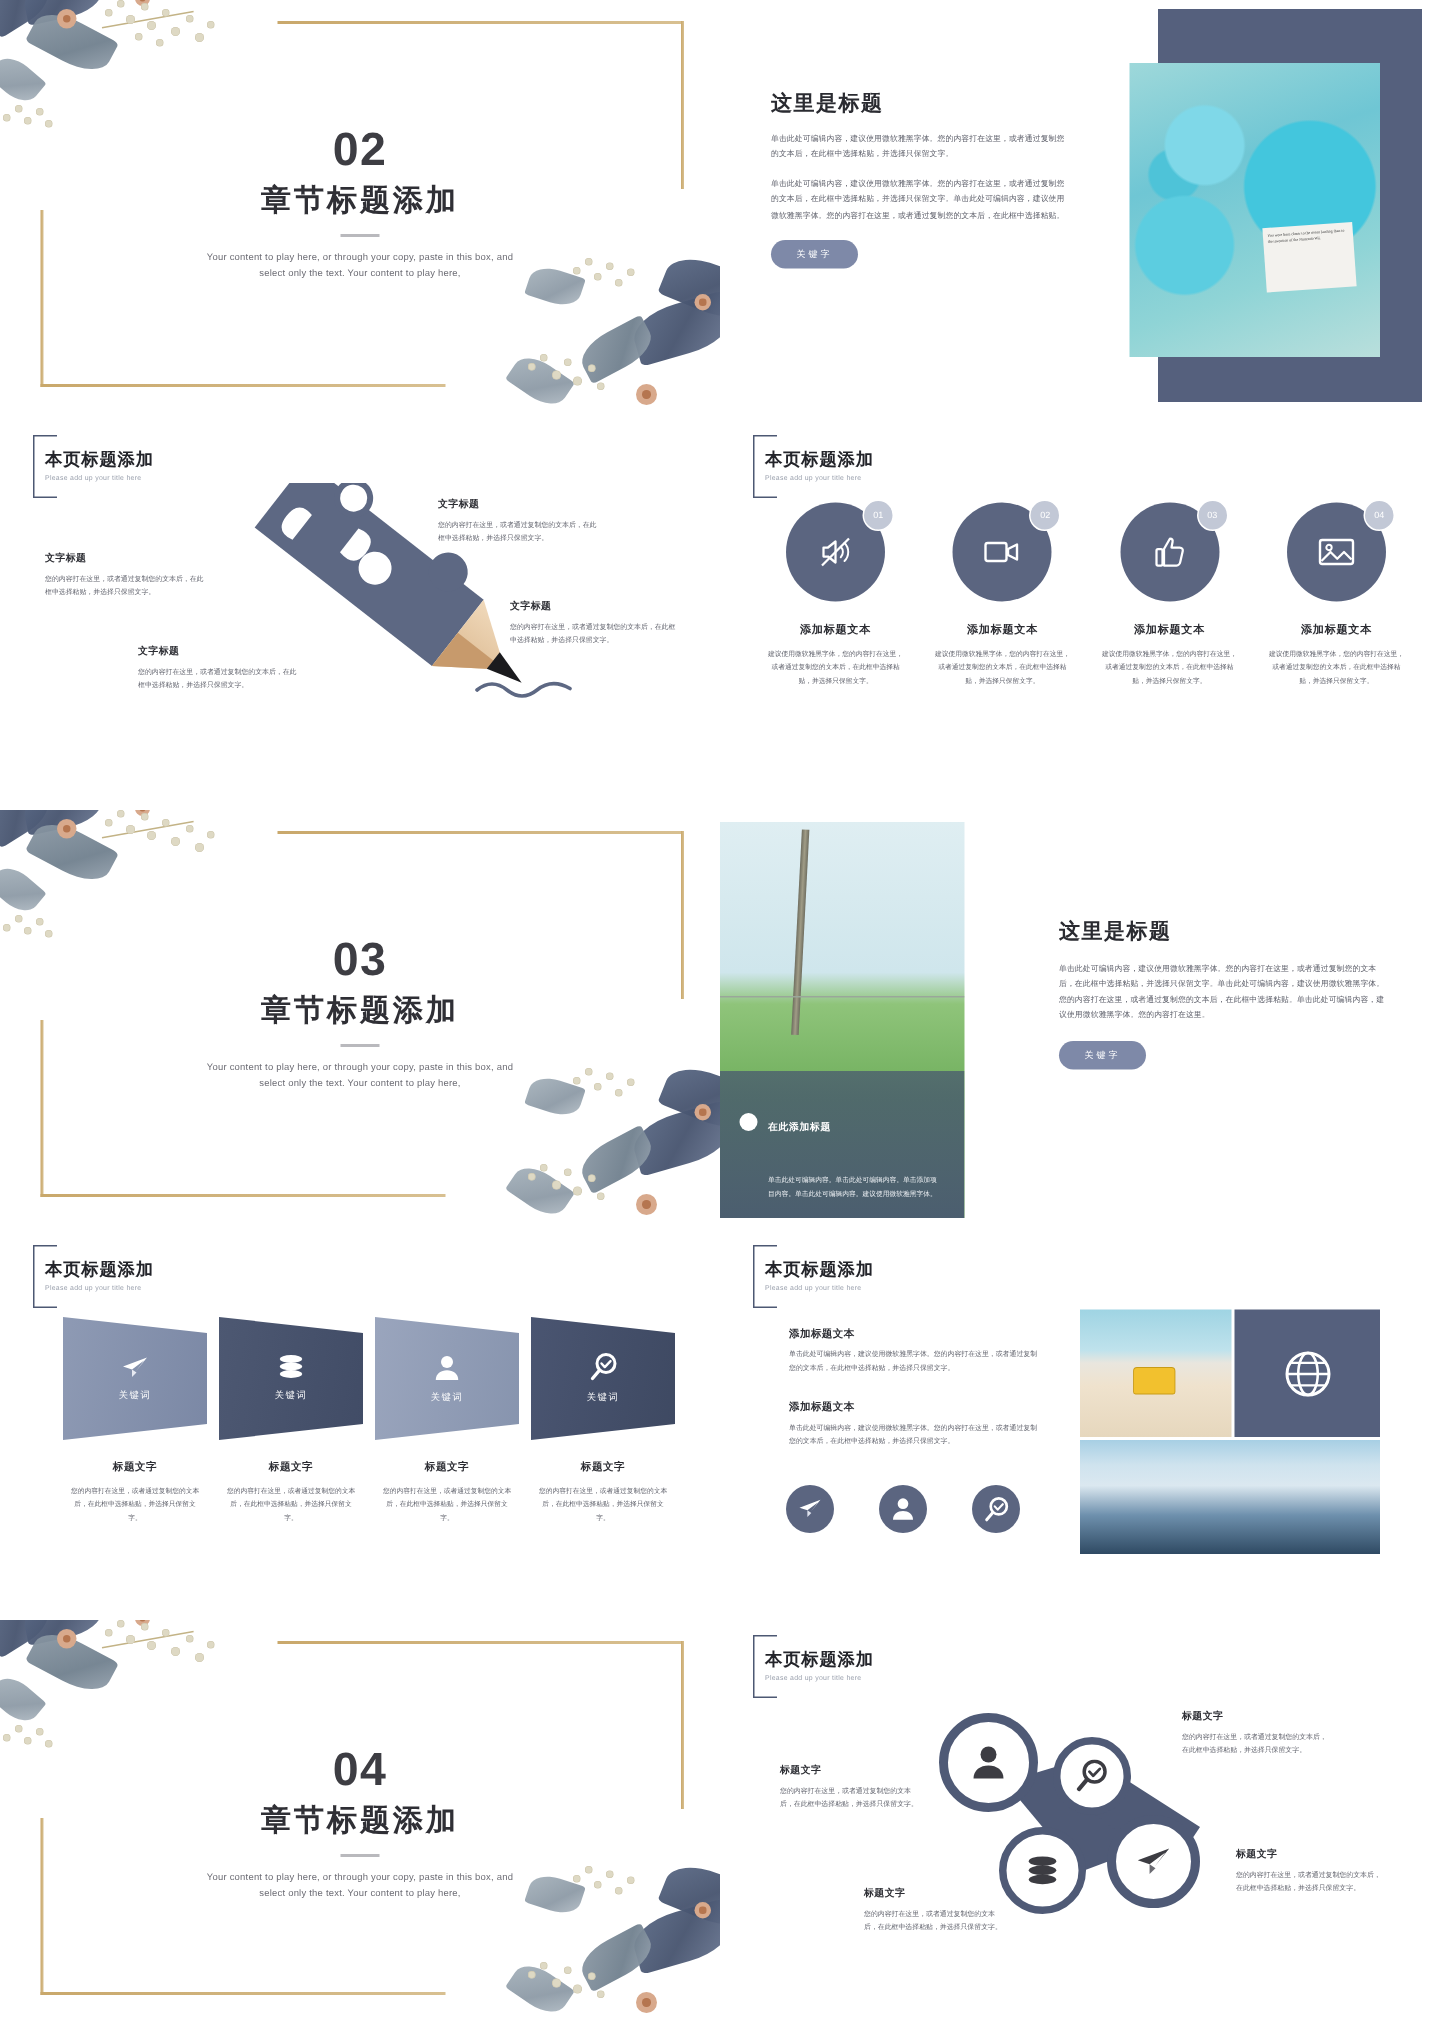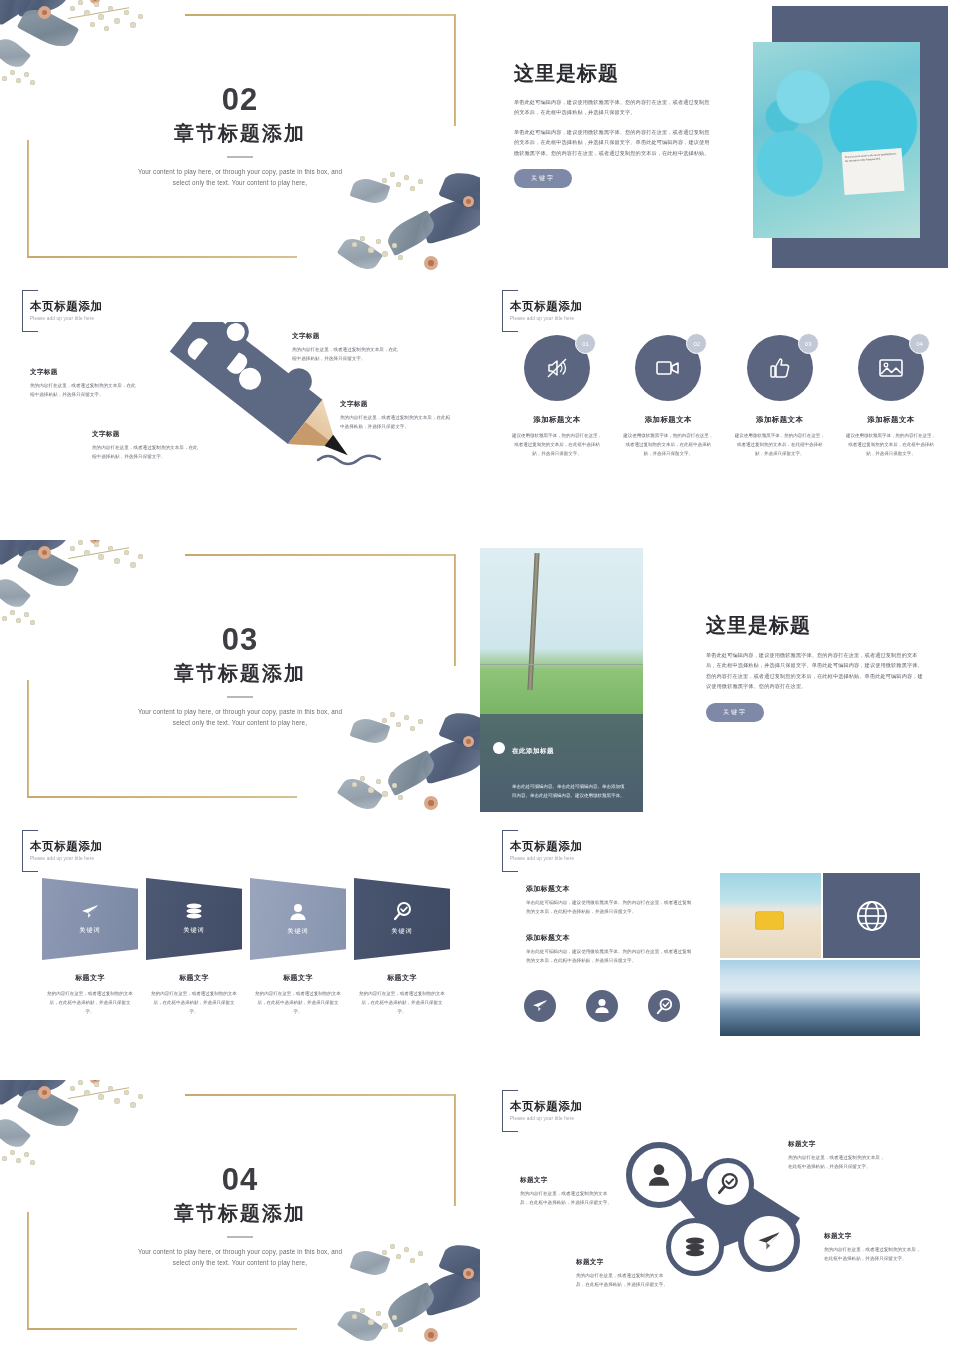--- a/index.html
+++ b/index.html
@@ -77,21 +77,21 @@
   .pg-title {
     margin-left: 8px; font-size: 11.5px; font-weight: 700;
     color: #23242a; letter-spacing: .6px; padding-top: 9px;
   }
   .pg-sub {
     margin-left: 8px; font-size: 4.6px; color: #9aa0ad;
     letter-spacing: .2px; margin-top: 2px;
   }
 
   
-  .h-title { font-size: 20px; font-weight: 700; color: #2a2b31; letter-spacing: 1px; }
+  .h-title { font-size: 14px; font-weight: 700; color: #2a2b31; letter-spacing: 1px; }
   .body-cn { font-size: 5.2px; color: #5e606b; line-height: 2.0; letter-spacing: .1px; }
   .mini-title { font-size: 6.6px; font-weight: 700; color: #2d2e34; letter-spacing: .3px; }
   .mini-body { font-size: 4.6px; color: #62646e; line-height: 2.05; }
 
   .keyword-pill {
     display: inline-block; background: #7e89a8; color: #fff;
     font-size: 6px; letter-spacing: 2px;
     padding: 5px 17px; border-radius: 11px; margin-top: 11px;
   }
 

